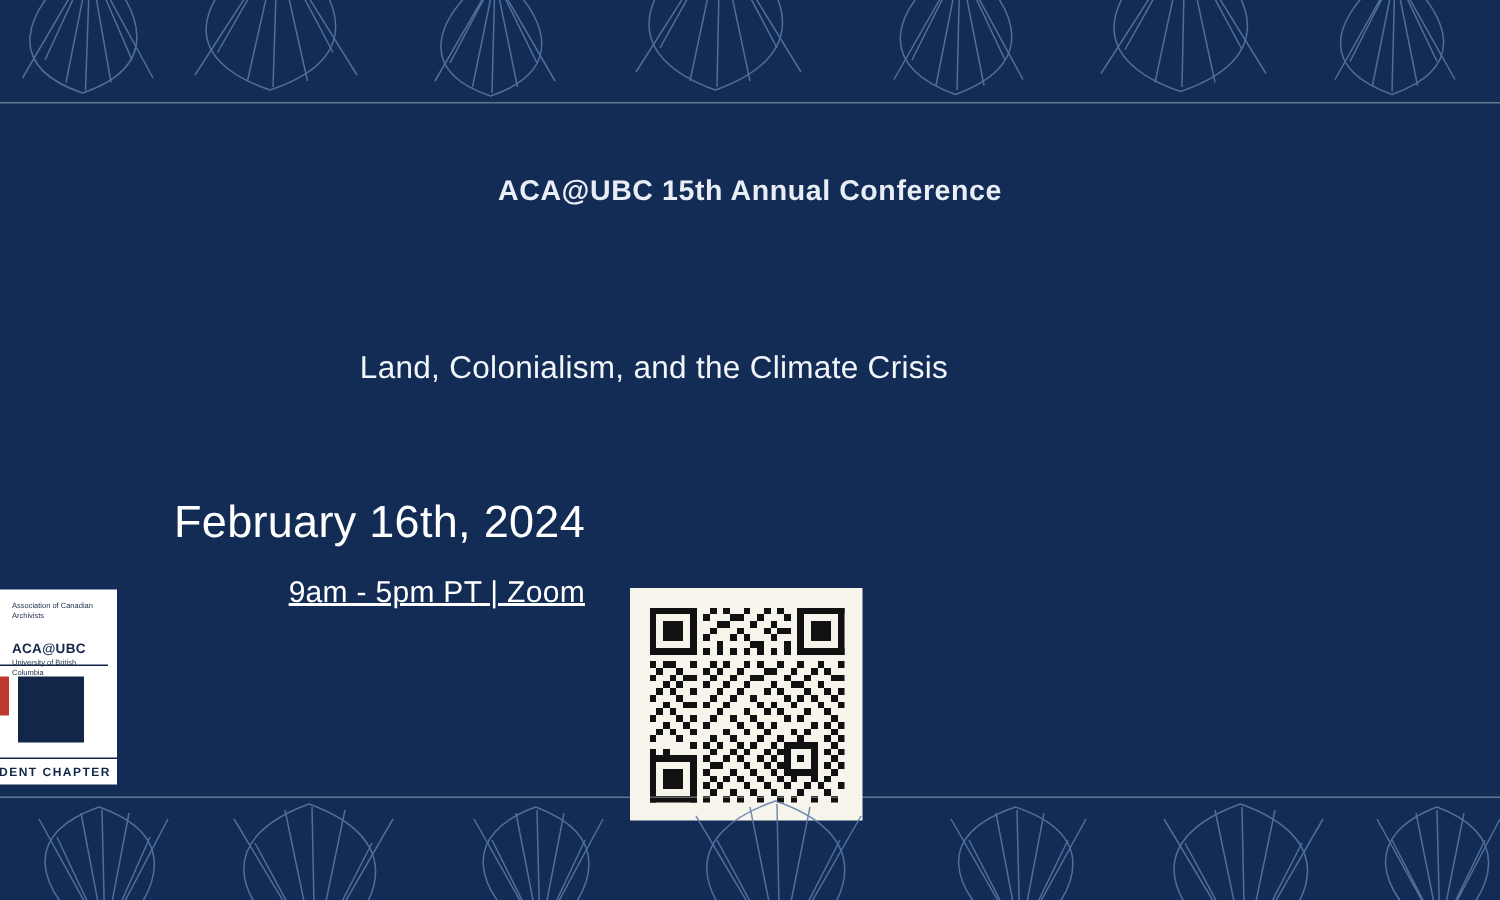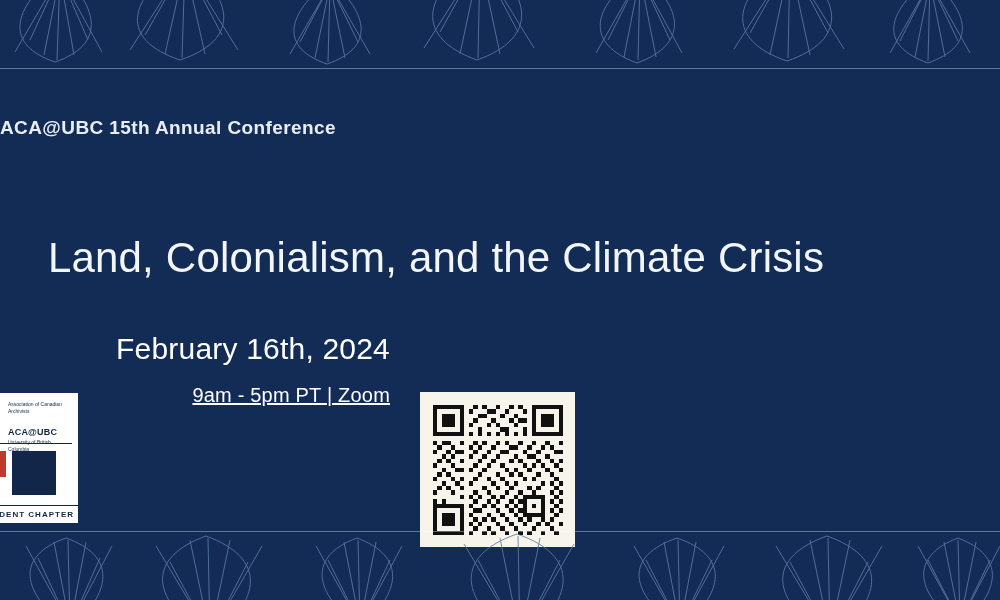--- a/index.html
+++ b/index.html
@@ -54,21 +54,21 @@
     top: 69px;
     width: 1000px;
     height: 462px;
   }
 
   .kicker {
     position: absolute;
     top: 48px;
     left: 0;
     width: 1000px;
-    text-align: left;
+    text-align: center;
     color: #e9eef6;
     font-size: 19px;
     font-weight: bold;
     letter-spacing: 0.4px;
   }
 
   .headline {
     position: absolute;
     top: 85px;
     left: 0;
@@ -80,21 +80,21 @@
     letter-spacing: 0.5px;
   }
 
   .subhead {
     position: absolute;
     top: 165px;
     left: 0;
     width: 872px;
     text-align: center;
     color: #f2f5fa;
-    font-size: 42px;
+    font-size: 21px;
     font-weight: normal;
     letter-spacing: 0.2px;
   }
 
   
   .lower {
     position: absolute;
     top: 245px;
     left: 0;
     width: 1000px;

